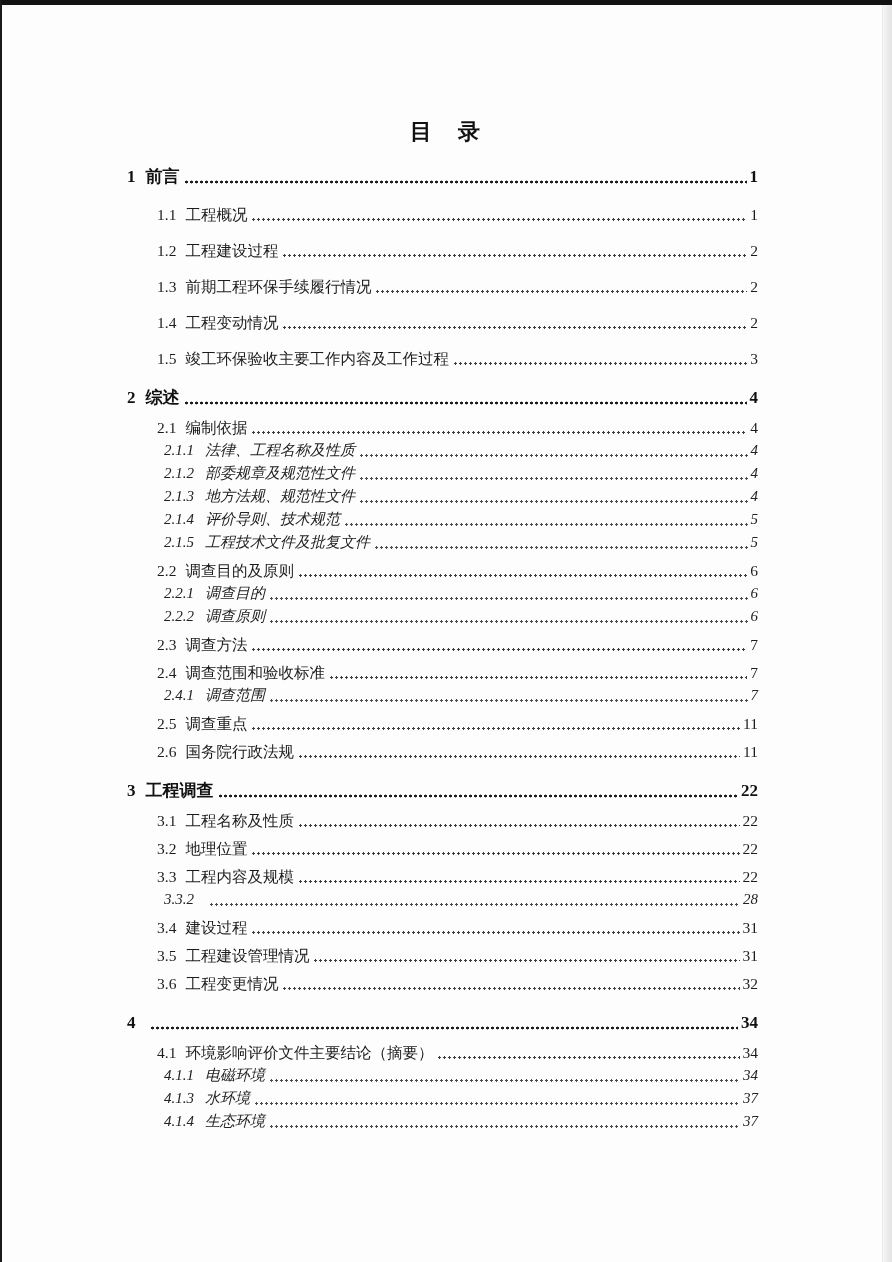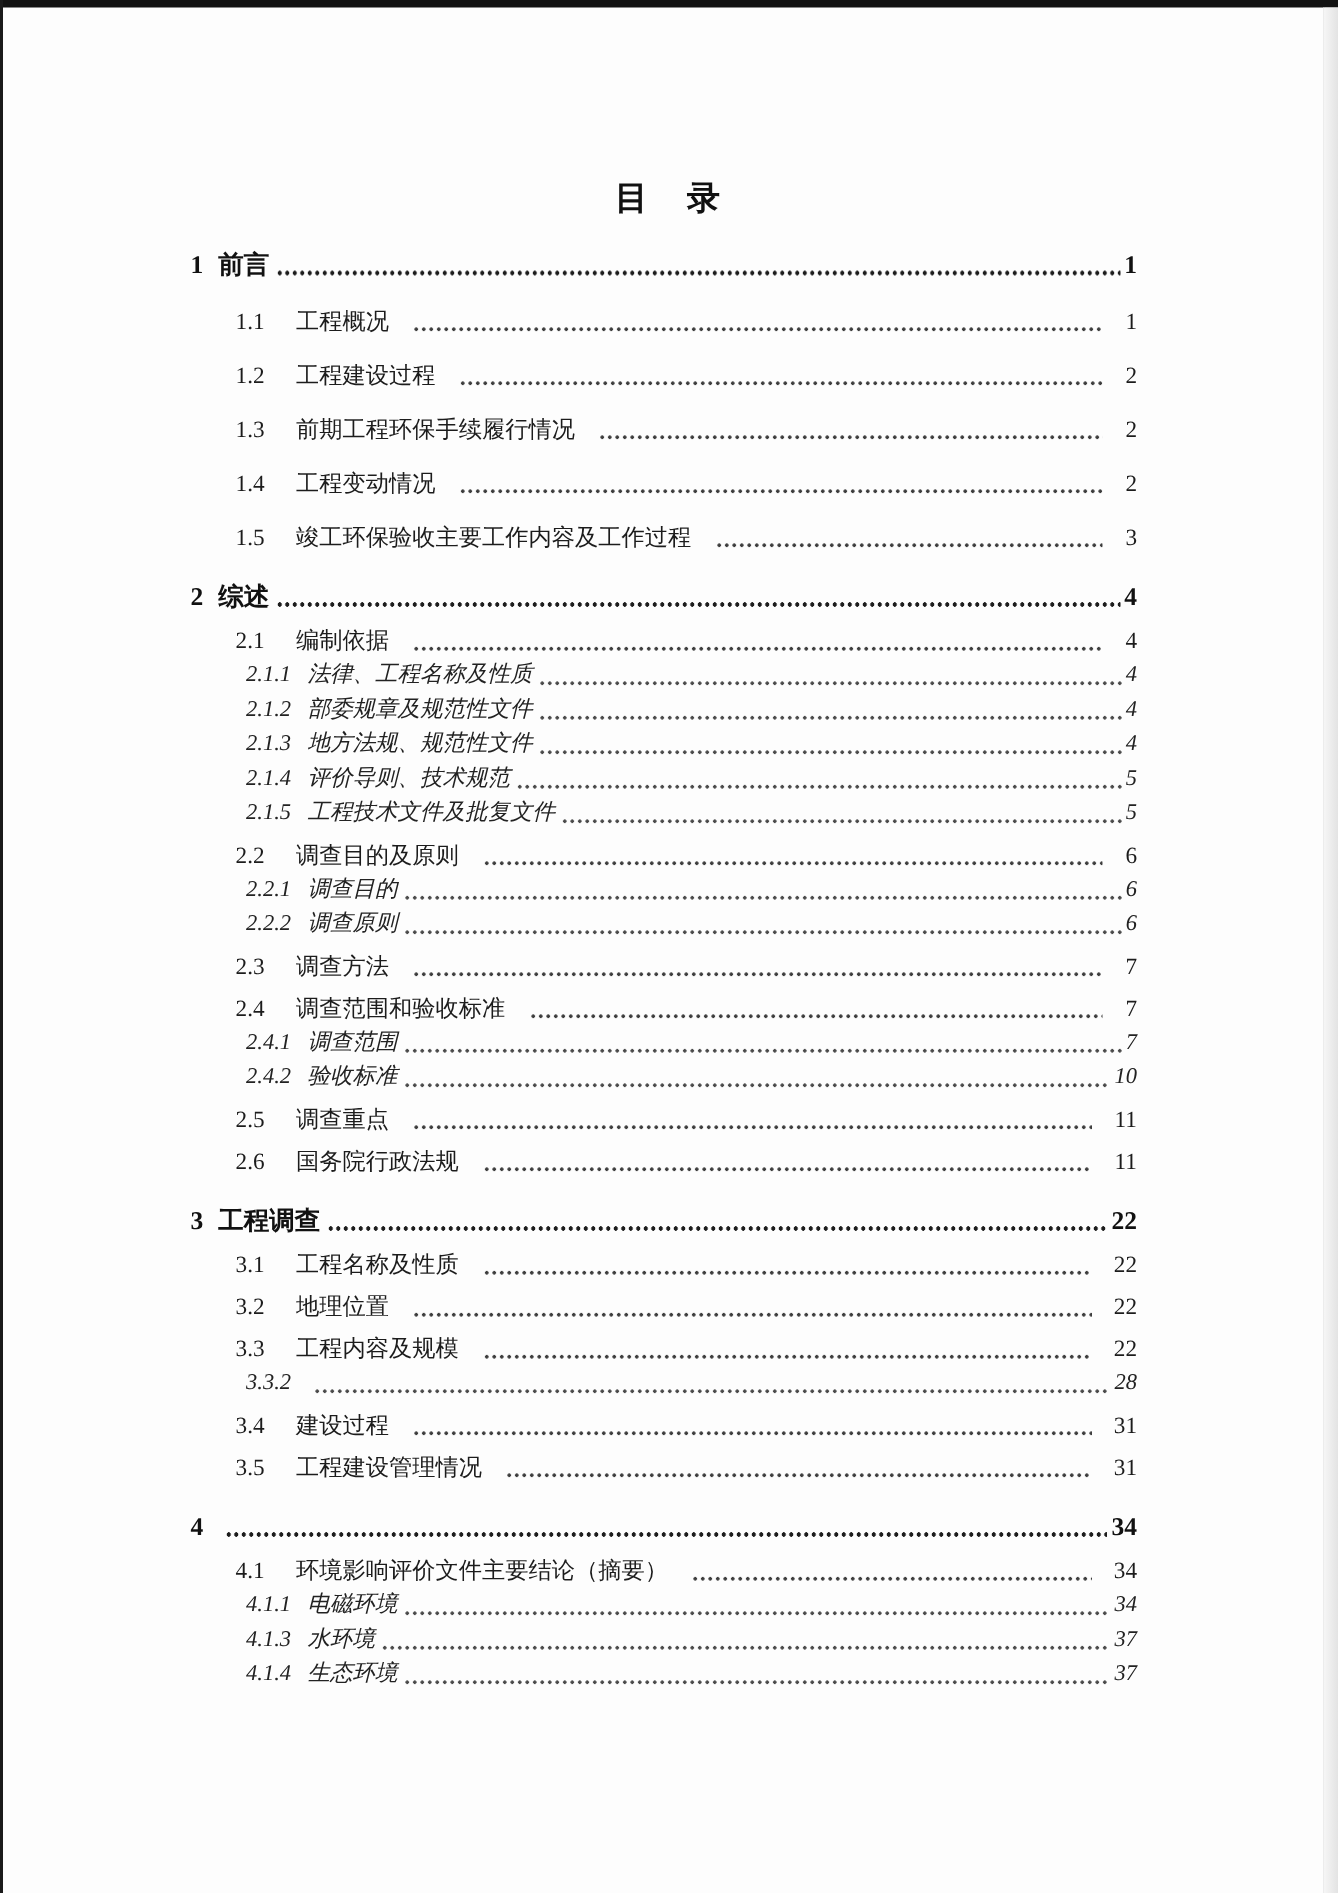--- a/index.html
+++ b/index.html
@@ -53,21 +53,20 @@
   .lvl1 .dots{
     height:6px;margin-bottom:5px;
     background-image:radial-gradient(circle,#1d1d1d 1.35px,transparent 1.6px);
     background-size:5px 6px;
   }
   .lvl2{
     font-size:15.5px;
     line-height:23px;
     margin-top:5px;
     padding-left:30px;
-    gap:12px;
   }
   .lvl2 .num{margin-right:9px;}
   .lvl3{
     font-size:15px;
     font-style:italic;
     line-height:23px;
     margin-top:0;
     padding-left:37px;
     color:#222;
     justify-content:space-between;
@@ -197,26 +196,20 @@
         <span class="title">调查范围和验收标准</span>
         <span class="dots"></span>
         <span class="pg">7</span>
       </div>
       <div class="row lvl3">
         <span class="num">2.4.1</span>
         <span class="title">调查范围</span>
         <span class="dots"></span>
         <span class="pg">7</span>
       </div>
-      <div class="row lvl3">
-        <span class="num">2.4.2</span>
-        <span class="title">验收标准</span>
-        <span class="dots"></span>
-        <span class="pg">10</span>
-      </div>
       <div class="row lvl2">
         <span class="num">2.5</span>
         <span class="title">调查重点</span>
         <span class="dots"></span>
         <span class="pg">11</span>
       </div>
       <div class="row lvl2">
         <span class="num">2.6</span>
         <span class="title">国务院行政法规</span>
         <span class="dots"></span>
@@ -256,20 +249,26 @@
         <span class="title">建设过程</span>
         <span class="dots"></span>
         <span class="pg">31</span>
       </div>
       <div class="row lvl2">
         <span class="num">3.5</span>
         <span class="title">工程建设管理情况</span>
         <span class="dots"></span>
         <span class="pg">31</span>
       </div>
+      <div class="row lvl2">
+        <span class="num">3.6</span>
+        <span class="title">工程变更情况</span>
+        <span class="dots"></span>
+        <span class="pg">32</span>
+      </div>
       <div class="row lvl1">
         <span class="num">4</span>
         <span class="dots"></span>
         <span class="pg">34</span>
       </div>
       <div class="row lvl2">
         <span class="num">4.1</span>
         <span class="title">环境影响评价文件主要结论（摘要）</span>
         <span class="dots"></span>
         <span class="pg">34</span>

